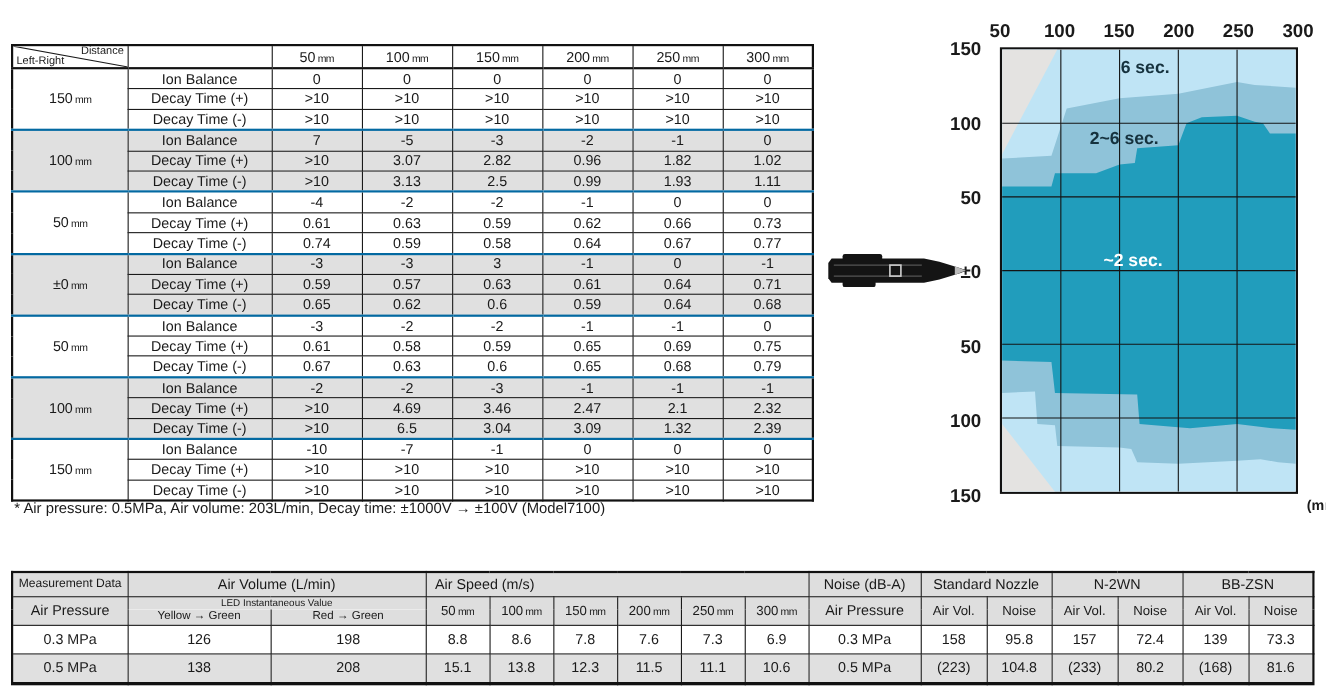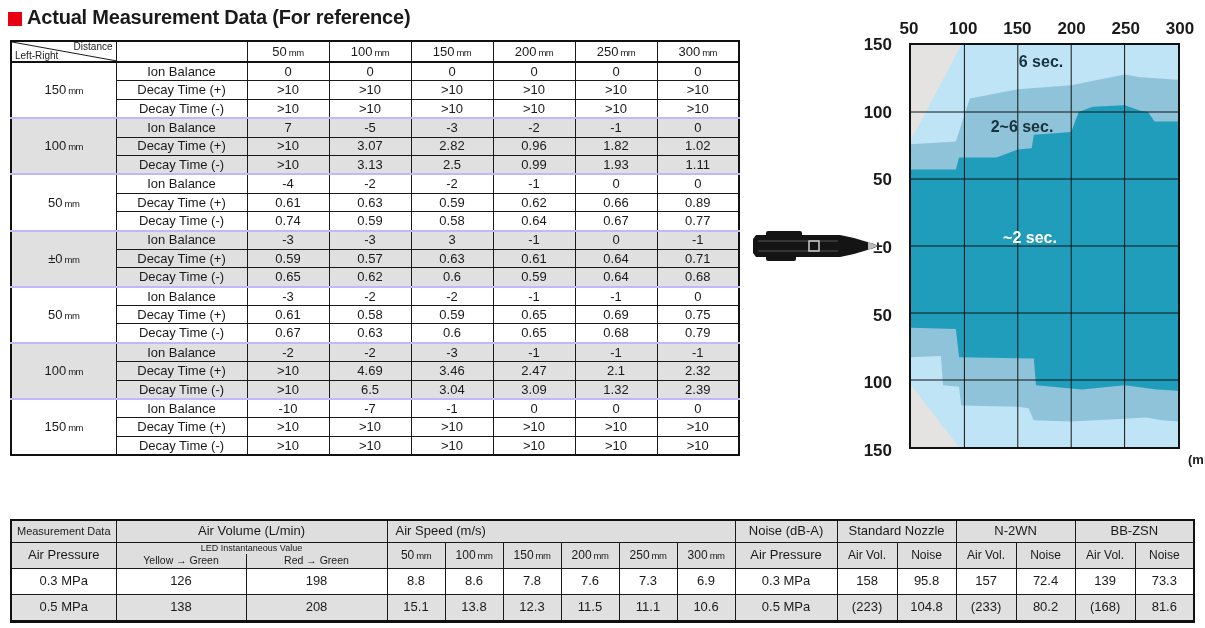--- a/index.html
+++ b/index.html
@@ -14,21 +14,21 @@
   
   table{border-collapse:collapse;table-layout:fixed;}
   .mtable{position:absolute;left:10px;top:40px;width:728px;font-size:13px;border:2px solid #111;}
   .mtable th,.mtable td{border:1px solid #1a1a1a;text-align:center;padding:0;
         height:17.4px;line-height:1.05;font-weight:normal;overflow:hidden;white-space:nowrap;}
   .mtable tr.header-row th{height:19px;border-bottom:2px solid #111;}
   .dist-col{font-weight:700;}
   .group-label{font-weight:700;}
   .metric{text-align:left;padding-left:6px;}
   tr.shaded td,tr.shaded th{background:#e0e0e0;}
-  tr.group-start td,tr.group-start th{border-top:2px solid #c4b5fd;text-align:center;}
+  tr.group-start td,tr.group-start th{border-top:2px solid #0369a1;text-align:center;}
   .unit{font-size:9.5px;margin-left:2px;letter-spacing:-0.5px;}
   .corner{position:relative;}
   .corner svg{position:absolute;left:0;top:0;}
   .corner .top-label{position:absolute;top:0px;right:3px;font-size:10px;padding-left:36px;}
   .corner .bottom-label{position:absolute;bottom:0px;left:3px;font-size:10px;}
 
   .footnote{position:absolute;left:13px;top:454px;font-size:13.5px;}
 
   
   .chart-plot{position:absolute;left:909px;top:43px;width:271px;height:406px;
@@ -58,24 +58,20 @@
   .stable tr.r3 th{height:14px;font-size:10.5px;border-top:none;}
   .speed-col{font-size:12px;}
   .stable td{height:25px;}
   .stable tr.shaded td{background:#e0e0e0;}
 </style>
 </head>
 <body>
 
 <div class="page">
 
-  <div class="title-bar">
-    <span class="bullet" style="background: rgb(230, 0, 18);"></span>
-    <span class="title">Actual Measurement Data (For reference)</span>
-  </div>
 
   <table class="mtable">
     <colgroup>
       <col style="width:105px">
         <col style="width:131px">
       <col style="width:82px">
         <col style="width:82px">
         <col style="width:82px">
       <col style="width:82px">
         <col style="width:82px">
@@ -166,21 +162,21 @@
           <td>0</td>
           <td>0</td>
         </tr>
         <tr>
           <td class="metric">Decay Time (+)</td>
           <td>0.61</td>
           <td>0.63</td>
           <td>0.59</td>
           <td>0.62</td>
           <td>0.66</td>
-          <td>0.89</td>
+          <td>0.73</td>
         </tr>
         <tr>
           <td class="metric">Decay Time (-)</td>
           <td>0.74</td>
           <td>0.59</td>
           <td>0.58</td>
           <td>0.64</td>
           <td>0.67</td>
           <td>0.77</td>
         </tr>
@@ -292,20 +288,21 @@
           <td>&gt;10</td>
           <td>&gt;10</td>
           <td>&gt;10</td>
           <td>&gt;10</td>
           <td>&gt;10</td>
           <td>&gt;10</td>
         </tr>
       </tbody>
   </table>
 
+  <div class="footnote">* Air pressure: 0.5MPa, Air volume: 203L/min, Decay time: ±1000V → ±100V (Model7100)</div>
 
   <div class="xticks">
       <span class="xtick" style="left: 0px;">50</span>
       <span class="xtick" style="left: 54.2px;">100</span>
       <span class="xtick" style="left: 108.4px;">150</span>
       <span class="xtick" style="left: 162.6px;">200</span>
       <span class="xtick" style="left: 216.8px;">250</span>
       <span class="xtick" style="left: 271px;">300</span>
     </div>
 

